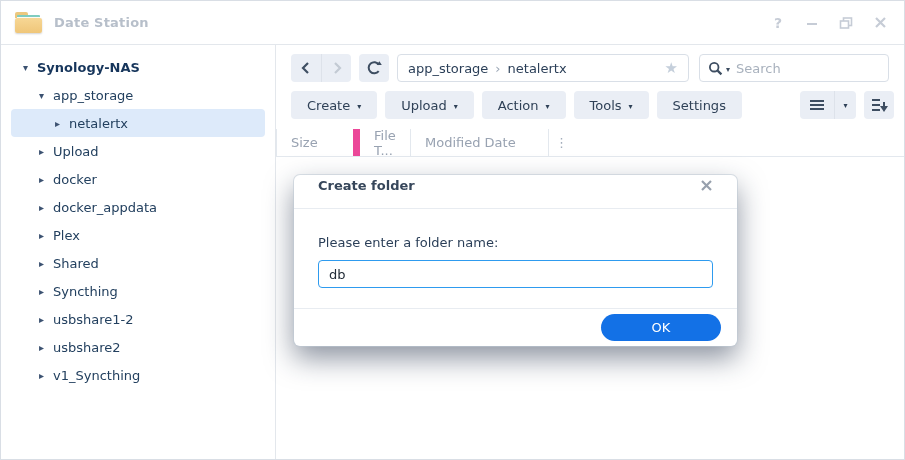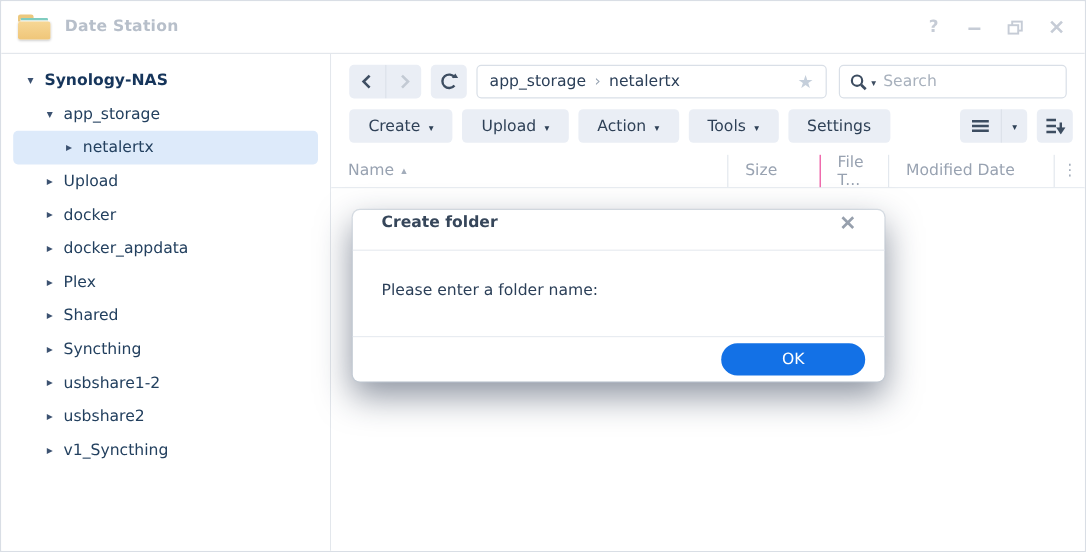--- a/index.html
+++ b/index.html
@@ -61,21 +61,21 @@
   .view-split { display:flex; height:28px; background:#eaeef5; border-radius:4px; overflow:hidden; flex:none; }
   .view-split .part-a { width:34px; display:flex; align-items:center; justify-content:center; cursor:pointer; }
   .view-split .part-b { width:22px; display:flex; align-items:center; justify-content:center; border-left:1px solid #dde2ea; cursor:pointer; font-size:8px; color:#2f4157; }
 
   
   .table-header { display:flex; align-items:center; height:28px; margin-top:10px; border-bottom:1px solid #e3e8ee; color:#98a2b1; }
   .th { display:flex; align-items:center; padding-left:14px; height:100%; cursor:pointer; }
   .th-name { flex:1; min-width:0; }
   .sort-arrow { font-size:9px; margin-left:6px; color:#a3adbb; }
   .th-size { width:77px; border-left:1px solid #e3e8ee; }
-  .th-type { width:57px; border-left:1px solid #ec4899; }
+  .th-type { width:57px; border-left:7px solid #ec4899; }
   .th-date { width:138px; border-left:1px solid #e3e8ee; }
   .th-menu { width:26px; border-left:1px solid #e3e8ee; justify-content:center; padding-left:0; color:#a3adbb; font-size:13px; }
   .file-area { flex:1; background:#fff; }
 
   
   .modal { position:absolute; left:293px; top:174px; width:443px; background:#fff; border-radius:6px;
            box-shadow:0 0 0 1px rgba(190,200,212,.55), 0 12px 28px rgba(25,40,65,.5); }
   .modal-header { height:34px; display:flex; align-items:center; padding:0 22px 12px 24px; border-bottom:1px solid #e8ecf1; }
   .modal-title { font-weight:bold; color:#36465a; }
   .modal-header .spacer { flex:1; }
@@ -254,24 +254,20 @@
             <line x1="13" y1="4" x2="13" y2="10"></line>
           </svg>
           <svg width="0" height="0"></svg>
           <svg width="8" height="6" viewBox="0 0 8 6" style="margin-left:-7px;margin-top:7px;">
               <polygon points="0,0 8,0 4,6" fill="#3d4d61"></polygon>
             </svg>
         </span>
       </div>
 
       <div class="table-header">
-        <div class="th th-name">
-          <span>Name</span>
-          <span class="sort-arrow">▴</span>
-        </div>
         <div class="th th-size">
           <span>Size</span>
         </div>
         <div class="th th-type">
           <span>File T...</span>
         </div>
         <div class="th th-date">
           <span>Modified Date</span>
         </div>
         <div class="th th-menu">
@@ -288,19 +284,20 @@
       <span class="modal-title">Create folder</span>
       <span class="spacer"></span>
       <span class="modal-close">
         <svg width="13" height="13" viewBox="0 0 13 13">
             <path d="M2 2 L11 11 M11 2 L2 11" stroke="currentColor" stroke-width="2.2"></path>
           </svg>
       </span>
     </div>
     <div class="modal-body">
       <div class="modal-prompt">Please enter a folder name:</div>
+      <input class="folder-input" value="db" style="">
     </div>
     <div class="modal-footer">
       <button class="btn btn-ok">OK</button>
     </div>
   </div>
 
 </div>
 
 </body></html>

